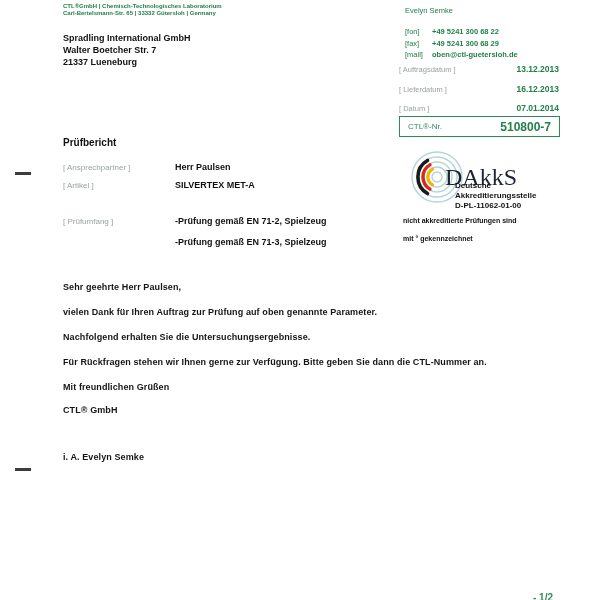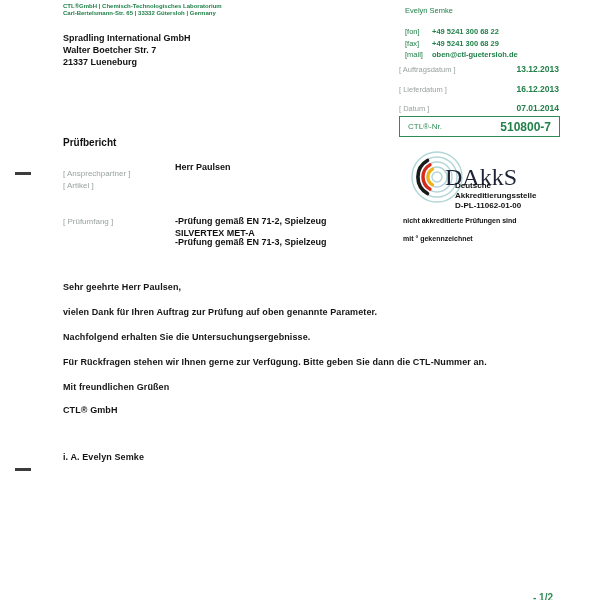--- a/index.html
+++ b/index.html
@@ -84,25 +84,25 @@
     <span class="val">07.01.2014</span>
   </div>
 
   <div class="abs ctlbox">
     <span class="lbl">CTL®-Nr.</span>
     <span class="val">510800-7</span>
   </div>
 
   <div class="abs title">Prüfbericht</div>
 
-  <div class="abs glbl" style="left:63px;top:169px;">[ Ansprechpartner ]</div>
+  <div class="abs glbl" style="left:63px;top:163px;">[ Ansprechpartner ]</div>
   <div class="abs gval" style="left:175px;top:162px;">Herr Paulsen</div>
 
   <div class="abs glbl" style="left:63px;top:181px;">[ Artikel ]</div>
-  <div class="abs gval" style="left:175px;top:180px;margin-top:48px;">SILVERTEX MET-A</div>
+  <div class="abs gval" style="left:175px;top:180px;">SILVERTEX MET-A</div>
 
   <div class="abs glbl" style="left:63px;top:217px;">[ Prüfumfang ]</div>
   <div class="abs gval" style="left:175px;top:216px;">-Prüfung gemäß EN 71-2, Spielzeug</div>
   <div class="abs gval" style="left:175px;top:237px;">-Prüfung gemäß EN 71-3, Spielzeug</div>
 
   <div class="abs" style="left:406px;top:148px;">
     <svg width="125" height="62" viewBox="0 0 125 62">
       <g fill="none" stroke="#b2d5d5" stroke-width="1.4">
         <circle cx="31" cy="29" r="5"></circle>
         <circle cx="31" cy="29" r="10"></circle>

